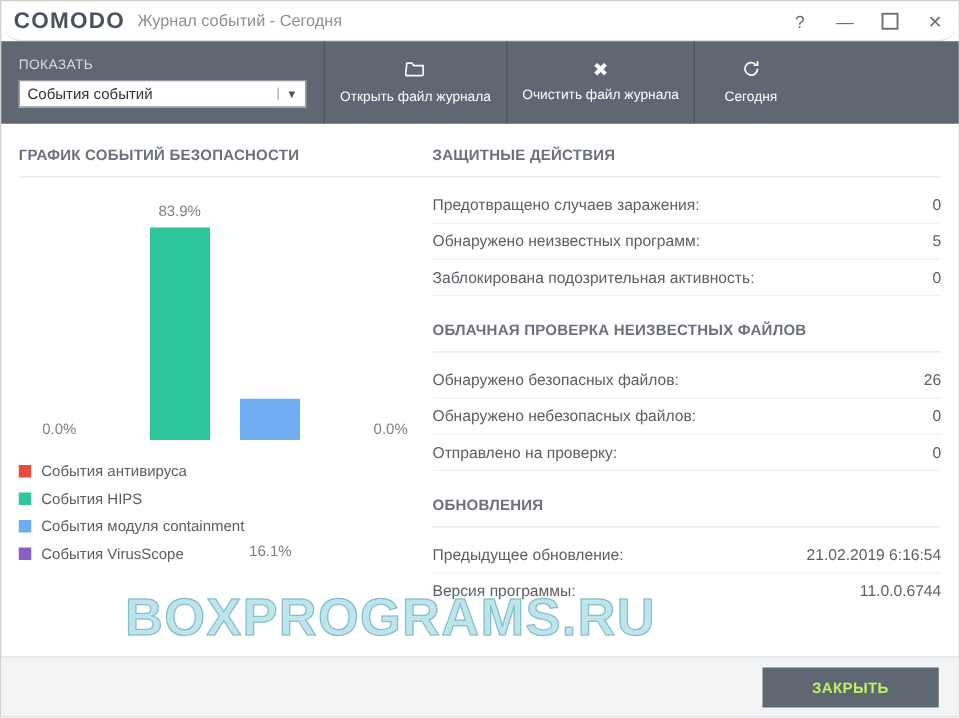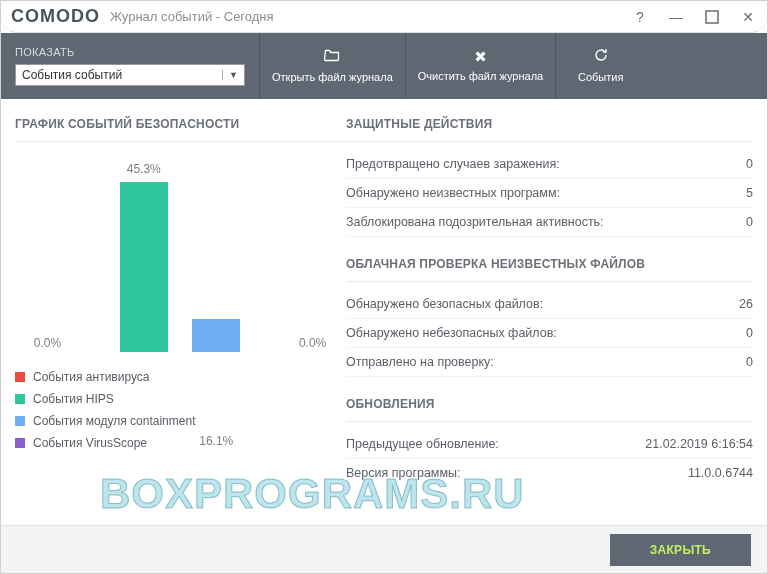--- a/index.html
+++ b/index.html
@@ -83,33 +83,33 @@
     </div>
     <div class="toolbar-btn">
       <span class="ico">✖</span>
       <span>Очистить файл журнала</span>
     </div>
     <div class="toolbar-btn">
       <span class="ico"><svg class="icon" viewBox="0 0 16 16">
             <path d="M13 8a5 5 0 1 1-1.7-3.7" fill="none" stroke="#fff" stroke-width="1.4"></path>
             <path d="M13 2v3h-3" fill="none" stroke="#fff" stroke-width="1.4"></path>
           </svg></span>
-      <span>События</span>
+      <span>Сегодня</span>
     </div>
   </div>
 
   <div class="content">
     <div class="left-panel">
       <div class="section-title">ГРАФИК СОБЫТИЙ БЕЗОПАСНОСТИ</div>
       <div class="chart-area">
         <div class="bar-wrap">
           <span class="lbl-top" style="bottom:2px;left:-10px">0.0%</span>
         </div>
         <div class="bar-wrap">
-          <span class="lbl-top" style="top:-20px">45.3%</span>
+          <span class="lbl-top" style="top:-20px">83.9%</span>
           <div class="bar" style="height:170px;background:#2ec79b"></div>
         </div>
         <div class="bar-wrap">
           <span class="lbl-top" style="top:115px">16.1%</span>
           <div class="bar" style="height:33px;background:#6eaef0"></div>
         </div>
         <div class="bar-wrap">
           <span class="lbl-top" style="bottom:2px;right:-10px">0.0%</span>
         </div>
       </div>

